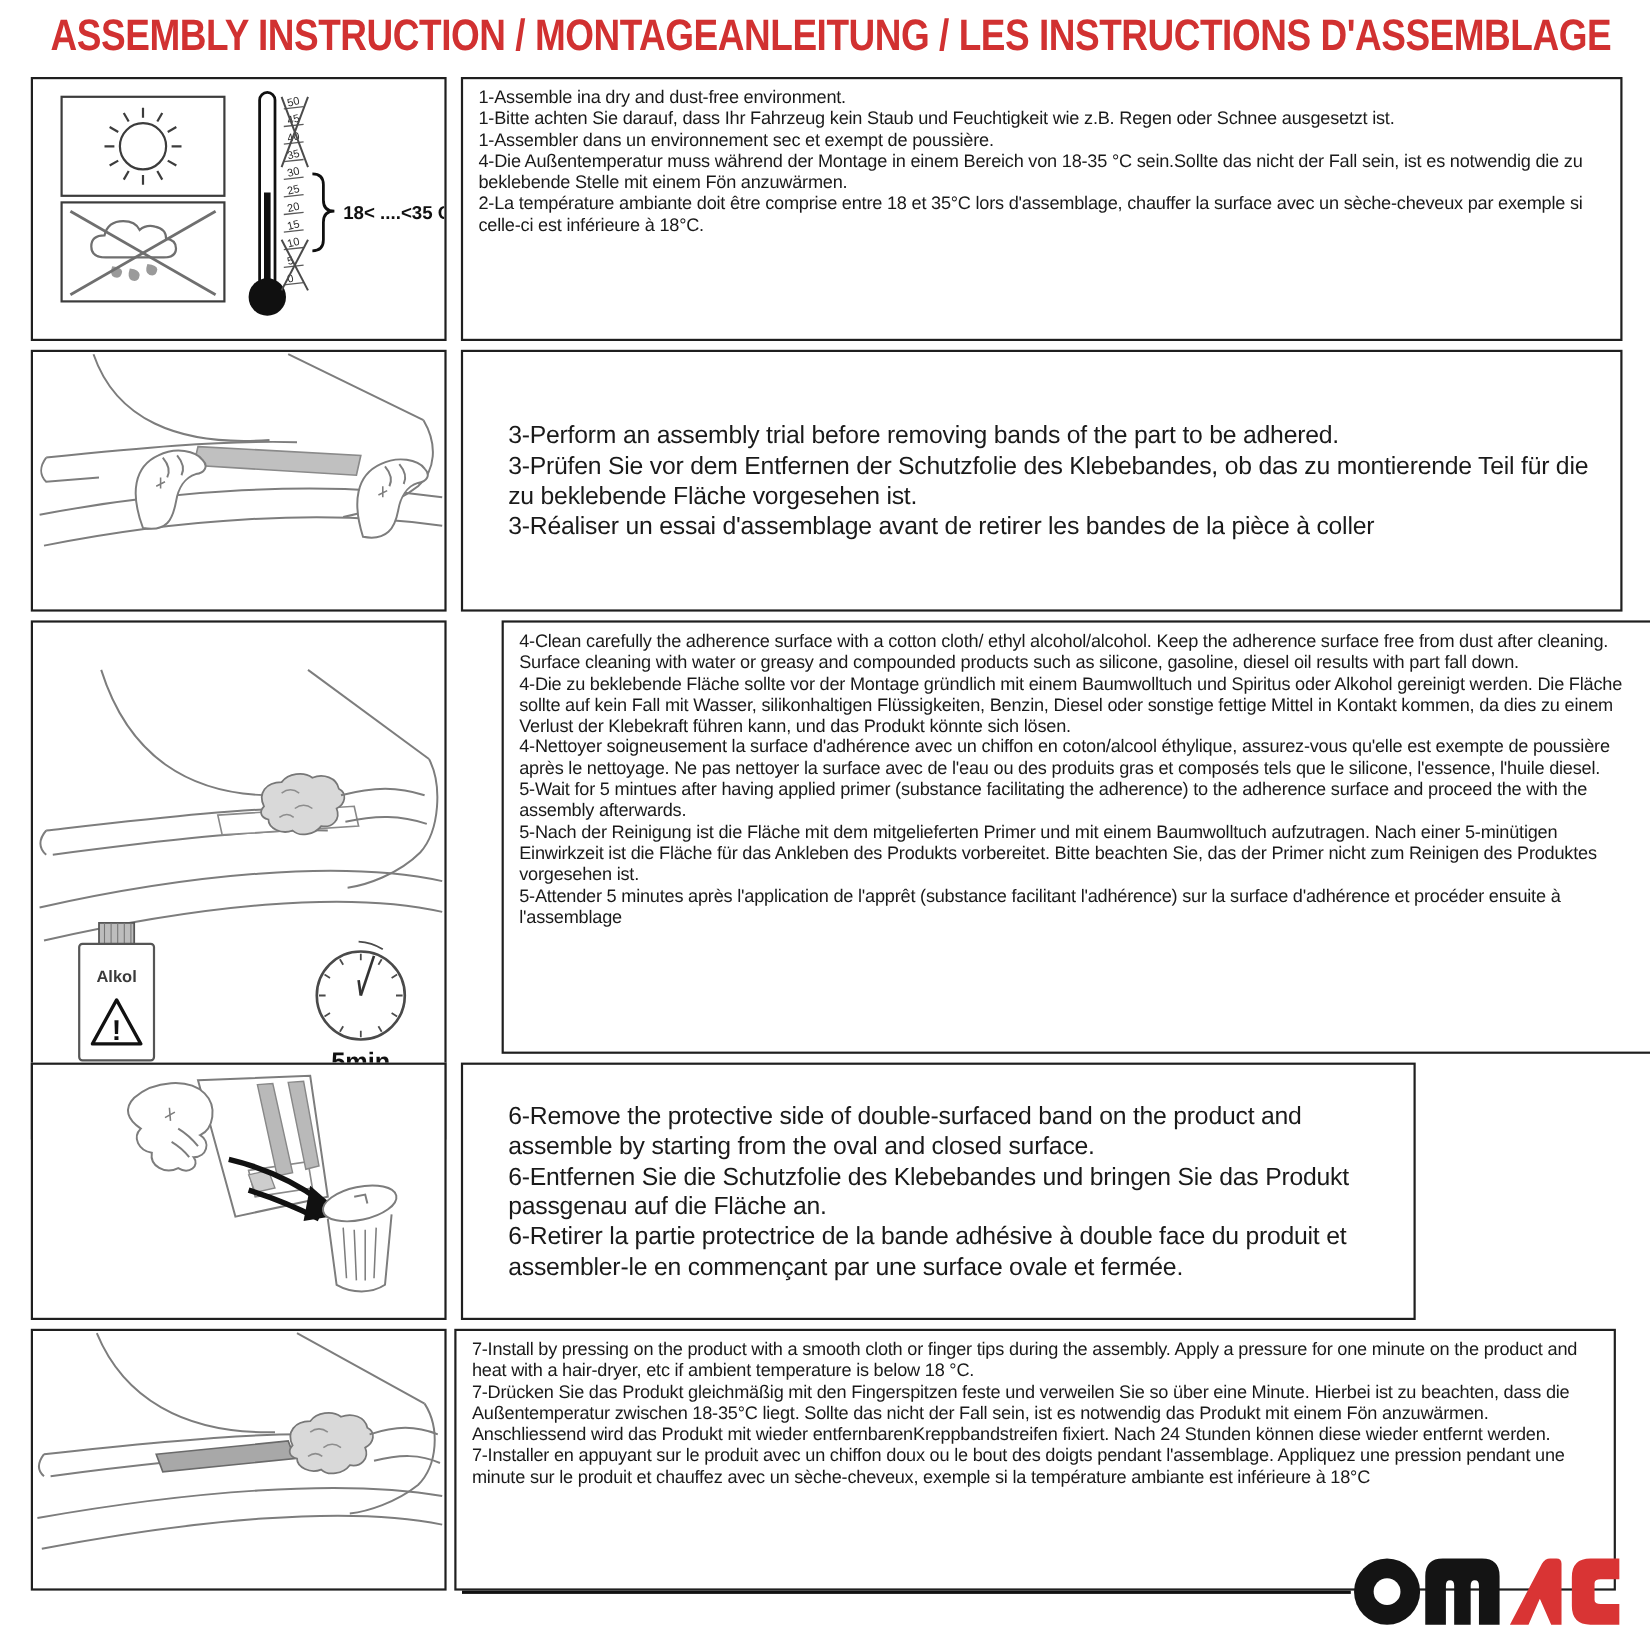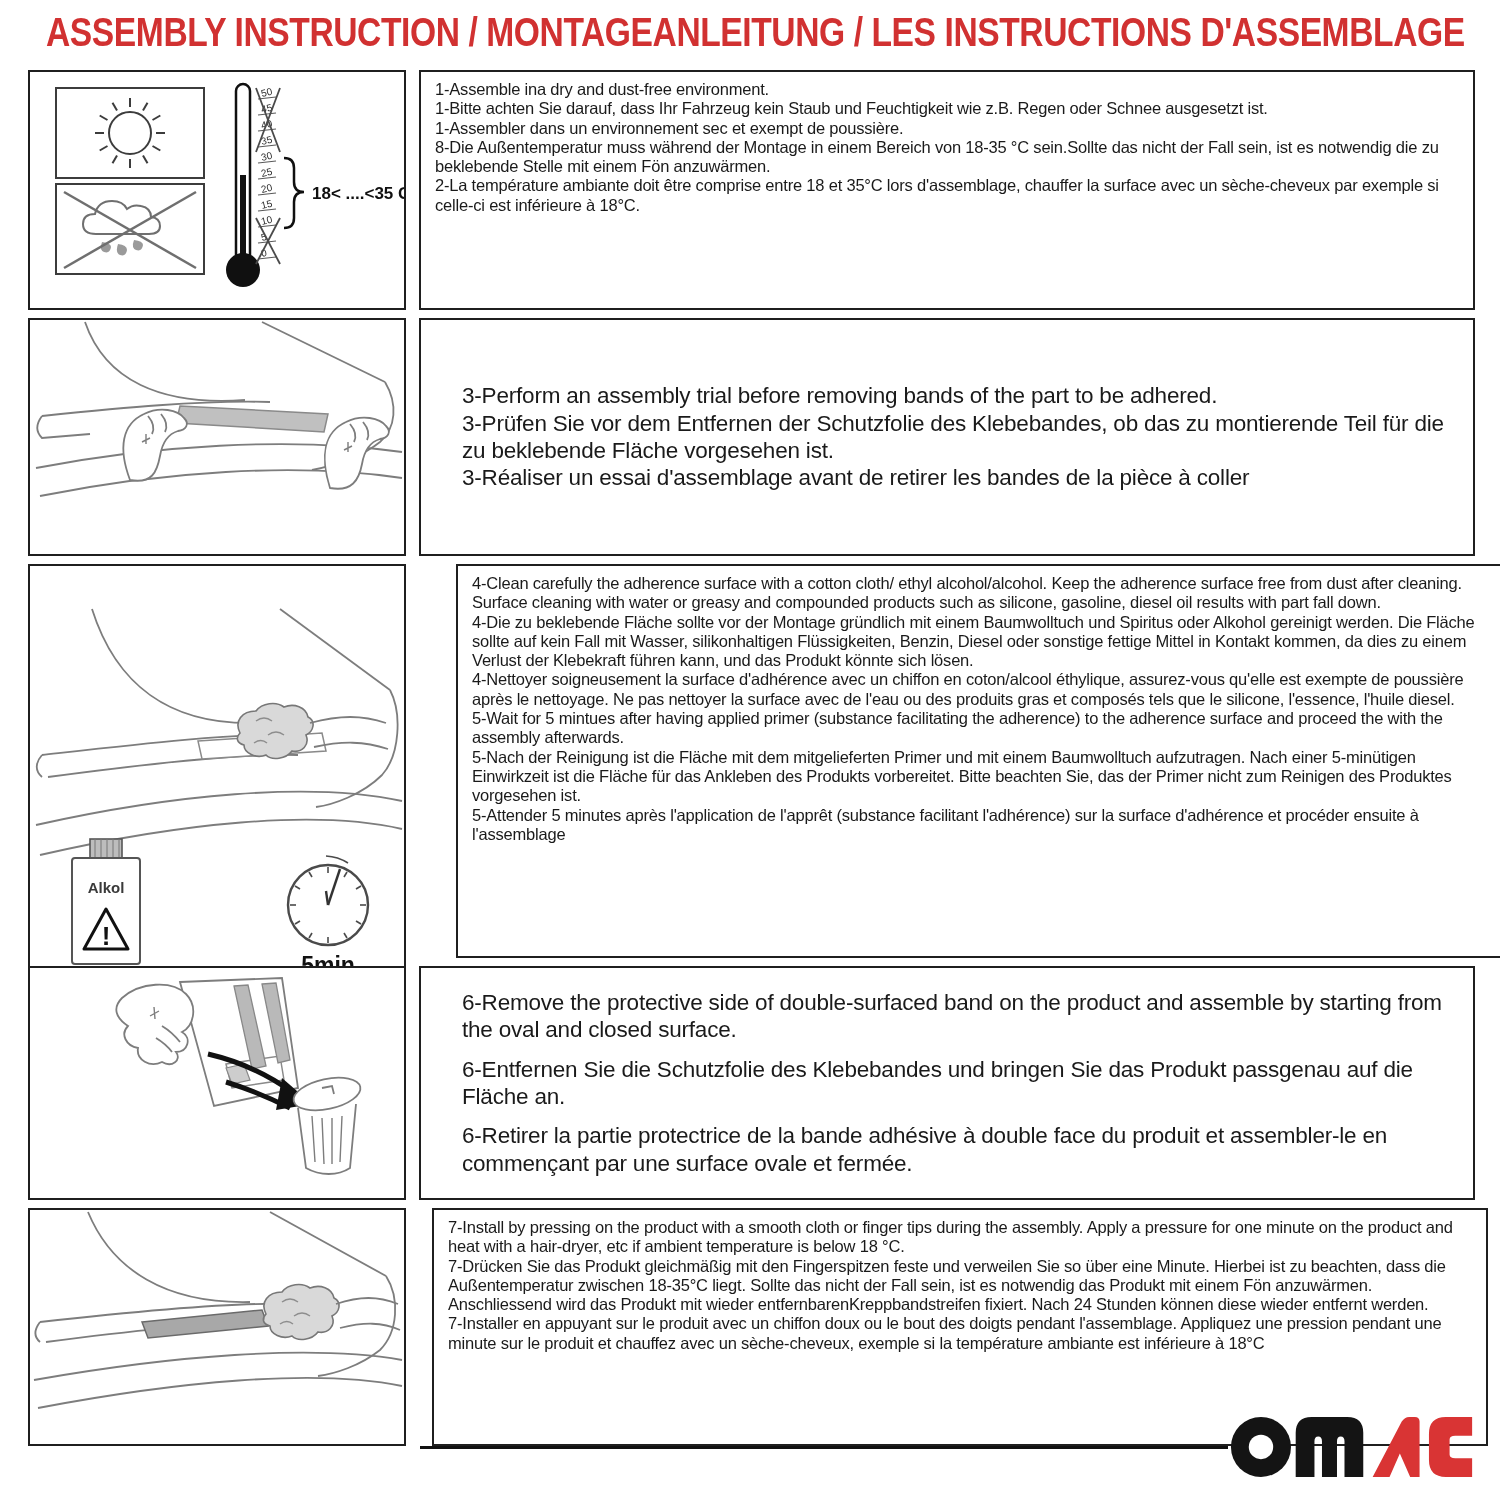--- a/index.html
+++ b/index.html
@@ -18,23 +18,23 @@
   .b{font-weight:normal;}
   .gap{margin-top:19px;}
   
   #illu1{left:28px;top:70px;width:378px;height:240px;}
   #text1{left:419px;top:70px;width:1056px;height:240px;}
   #illu2{left:28px;top:318px;width:378px;height:238px;}
   #text2{left:419px;top:318px;width:1056px;height:238px;}
   #illu3{left:28px;top:564px;width:378px;height:472px;}
   #text3{left:422px;top:564px;width:1056px;height:394px;margin-left:34px;}
   #illu4{left:28px;top:966px;width:378px;height:234px;}
-  #text4{left:419px;top:966px;width:1056px;height:234px;gap:12px;}
+  #text4{left:419px;top:966px;width:868px;height:234px;}
   #illu5{left:28px;top:1208px;width:378px;height:238px;}
-  #text5{left:432px;top:1208px;width:1056px;height:238px;}
+  #text5{left:413px;top:1208px;width:1056px;height:238px;}
   .footer-line{position:absolute;left:420px;top:1446px;width:808px;height:3px;background:#111;}
   .logo{position:absolute;left:1230px;top:1412px;width:244px;height:68px;}
   .sr{position:absolute;width:1px;height:1px;overflow:hidden;clip:rect(0 0 0 0);}
 </style>
 </head>
 <body>
 
 <div class="page-title">ASSEMBLY INSTRUCTION / MONTAGEANLEITUNG / LES INSTRUCTIONS D'ASSEMBLAGE</div>
 
 <div class="box illu" id="illu1">
@@ -108,21 +108,21 @@
       <path d="M254,86 Q264,86 264,96 L264,110 Q264,120 274,120 Q264,120 264,130 L264,146 Q264,156 254,156" fill="none" stroke="#101010" stroke-width="2.5"></path>
       <text x="282" y="127" font-size="17" font-weight="600" fill="#101010">18&lt; ....&lt;35 C</text>
     </g>
   </svg>
 </div>
 
 <div class="box txt txt-s" id="text1">
   <p class="b">1-Assemble ina dry and dust-free environment.</p>
   <p>1-Bitte achten Sie darauf, dass Ihr Fahrzeug kein Staub und Feuchtigkeit wie z.B. Regen oder Schnee ausgesetzt ist.</p>
   <p>1-Assembler dans un environnement sec et exempt de poussière.</p>
-  <p>8-Die Außentemperatur muss während der Montage in einem Bereich von 18-35 °C  sein.Sollte das nicht der Fall sein, ist es notwendig die zu beklebende Stelle mit einem Fön anzuwärmen.</p>
+  <p>4-Die Außentemperatur muss während der Montage in einem Bereich von 18-35 °C  sein.Sollte das nicht der Fall sein, ist es notwendig die zu beklebende Stelle mit einem Fön anzuwärmen.</p>
   <p>2-La température ambiante doit être comprise entre 18 et 35°C lors d'assemblage, chauffer la surface avec un sèche-cheveux par exemple si celle-ci est inférieure à 18°C.</p>
 </div>
 
 <div class="box illu" id="illu2">
   <svg viewBox="0 0 374 234">
     <g fill="none" stroke="#7d7d7d" stroke-width="1.8">
       <path d="M55,2 C75,60 130,86 215,80"></path>
       <path d="M232,2 L355,62"></path>
       <path d="M355,62 C368,84 366,108 350,122 C330,138 302,146 282,150"></path>
       <path d="M12,96 C90,88 170,80 240,82"></path>

